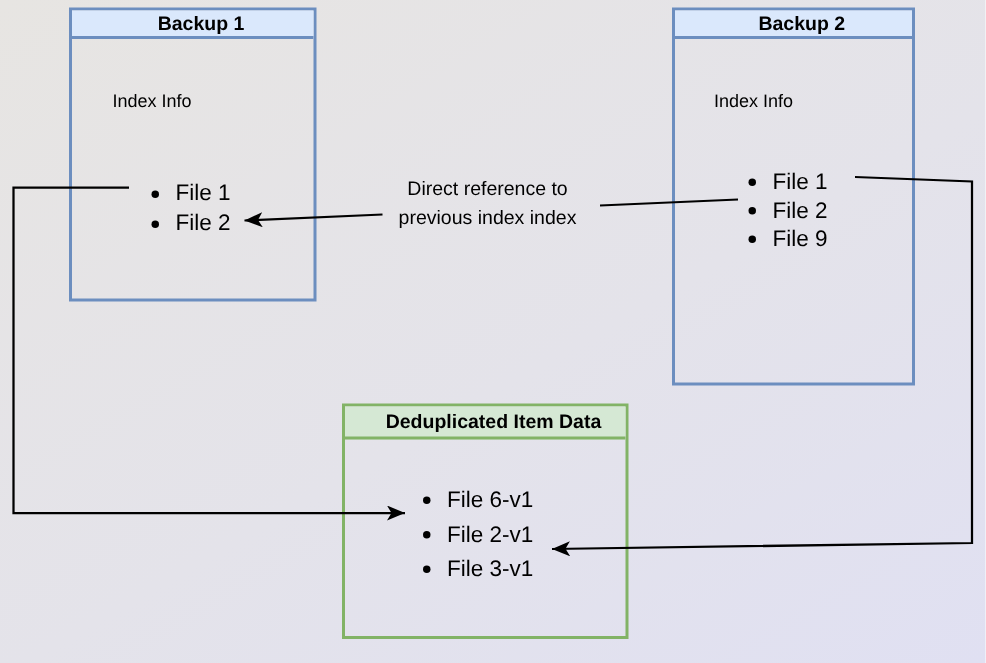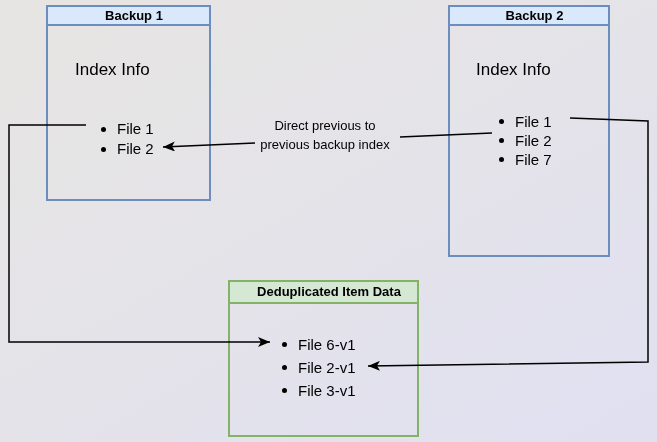--- a/index.html
+++ b/index.html
@@ -11,36 +11,36 @@
   .canvas{position:relative;width:657px;height:442px}
 
   .box{position:absolute;border:2px solid #666;box-sizing:border-box;z-index:1}
   .box .hdr{
     font-weight:bold;font-size:13px;text-align:center;
     border-bottom:2px solid #666;box-sizing:border-box;padding-left:11px;
   }
   .box.blue .hdr{height:19px;line-height:17px}
   .box.green .hdr{height:22px;line-height:20px}
 
-  .sub{position:absolute;font-size:17px;white-space:nowrap}
+  .sub{position:absolute;font-size:12px;white-space:nowrap}
 
   ul.files{position:absolute;margin:0;padding:0;list-style:none}
   ul.files li{position:relative;padding-left:22px;white-space:nowrap}
   ul.files li::before{
     content:"";position:absolute;left:6px;top:50%;
     width:5px;height:5px;margin-top:-2.5px;border-radius:50%;background:#000;
   }
   .b1 ul.files li,.b2 ul.files li{font-size:15px}
   .b1 ul.files li{height:20px;line-height:20px}
   .b2 ul.files li{height:19px;line-height:19px}
   .dd ul.files li{font-size:15px;height:23px;line-height:23px}
 
   .b1{left:46px;top:5px;width:165px;height:196px}
   .b2{left:448px;top:5px;width:162px;height:252px}
-  .dd{left:228px;top:280px;width:191px;height:157px}
+  .dd{left:228px;top:269px;width:191px;height:157px}
 
   .b1 .sub{left:27px;top:53px}
   .b2 .sub{left:26px;top:53px}
   .b1 ul.files{left:47px;top:112px}
   .b2 ul.files{left:43px;top:105px}
   .dd ul.files{left:46px;top:51px}
 
   svg.arrows{position:absolute;left:0;top:0;z-index:2;pointer-events:none}
   svg.arrows path.edge{fill:none;stroke:#000;stroke-width:1.5px}
 
@@ -62,21 +62,21 @@
       <li>File 2</li>
     </ul>
   </div>
 
   <div class="box blue b2" style="border-color: rgb(108, 142, 191);">
     <div class="hdr" style="background: rgb(218, 232, 252); border-color: rgb(108, 142, 191);">Backup 2</div>
     <div class="sub">Index Info</div>
     <ul class="files">
       <li>File 1</li>
       <li>File 2</li>
-      <li>File 7</li>
+      <li>File 9</li>
     </ul>
   </div>
 
   <div class="box green dd" style="border-color: rgb(130, 179, 102);">
     <div class="hdr" style="background: rgb(213, 232, 212); border-color: rgb(130, 179, 102);">Deduplicated Item Data</div>
     <ul class="files">
       <li>File 6-v1</li>
       <li>File 2-v1</li>
       <li>File 3-v1</li>
     </ul>
@@ -87,15 +87,15 @@
       <marker id="ah" markerUnits="userSpaceOnUse" markerWidth="13" markerHeight="10" refX="12" refY="5" orient="auto">
         <path d="M0,0 L12,5 L0,10 L3,5 Z" fill="#000" style="fill: rgb(0, 0, 0);"></path>
       </marker>
     </defs>
     <path class="edge" d="M 86 125 L 9 125 L 9 342 L 270 342" marker-end="url(#ah)" style="stroke: rgb(0, 0, 0);"></path>
     <path class="edge" d="M 570 118 L 648 121 L 648 362 L 368 366" marker-end="url(#ah)" style="stroke: rgb(0, 0, 0);"></path>
     <path class="edge" d="M 492 133 L 400 137" style="stroke: rgb(0, 0, 0);"></path>
     <path class="edge" d="M 255 143 L 163 147" marker-end="url(#ah)" style="stroke: rgb(0, 0, 0);"></path>
   </svg>
 
-  <div class="edge-label">Direct previous to previous backup index</div>
+  <div class="edge-label">Direct reference to previous index index</div>
 
 </div>
 
 </body></html>

